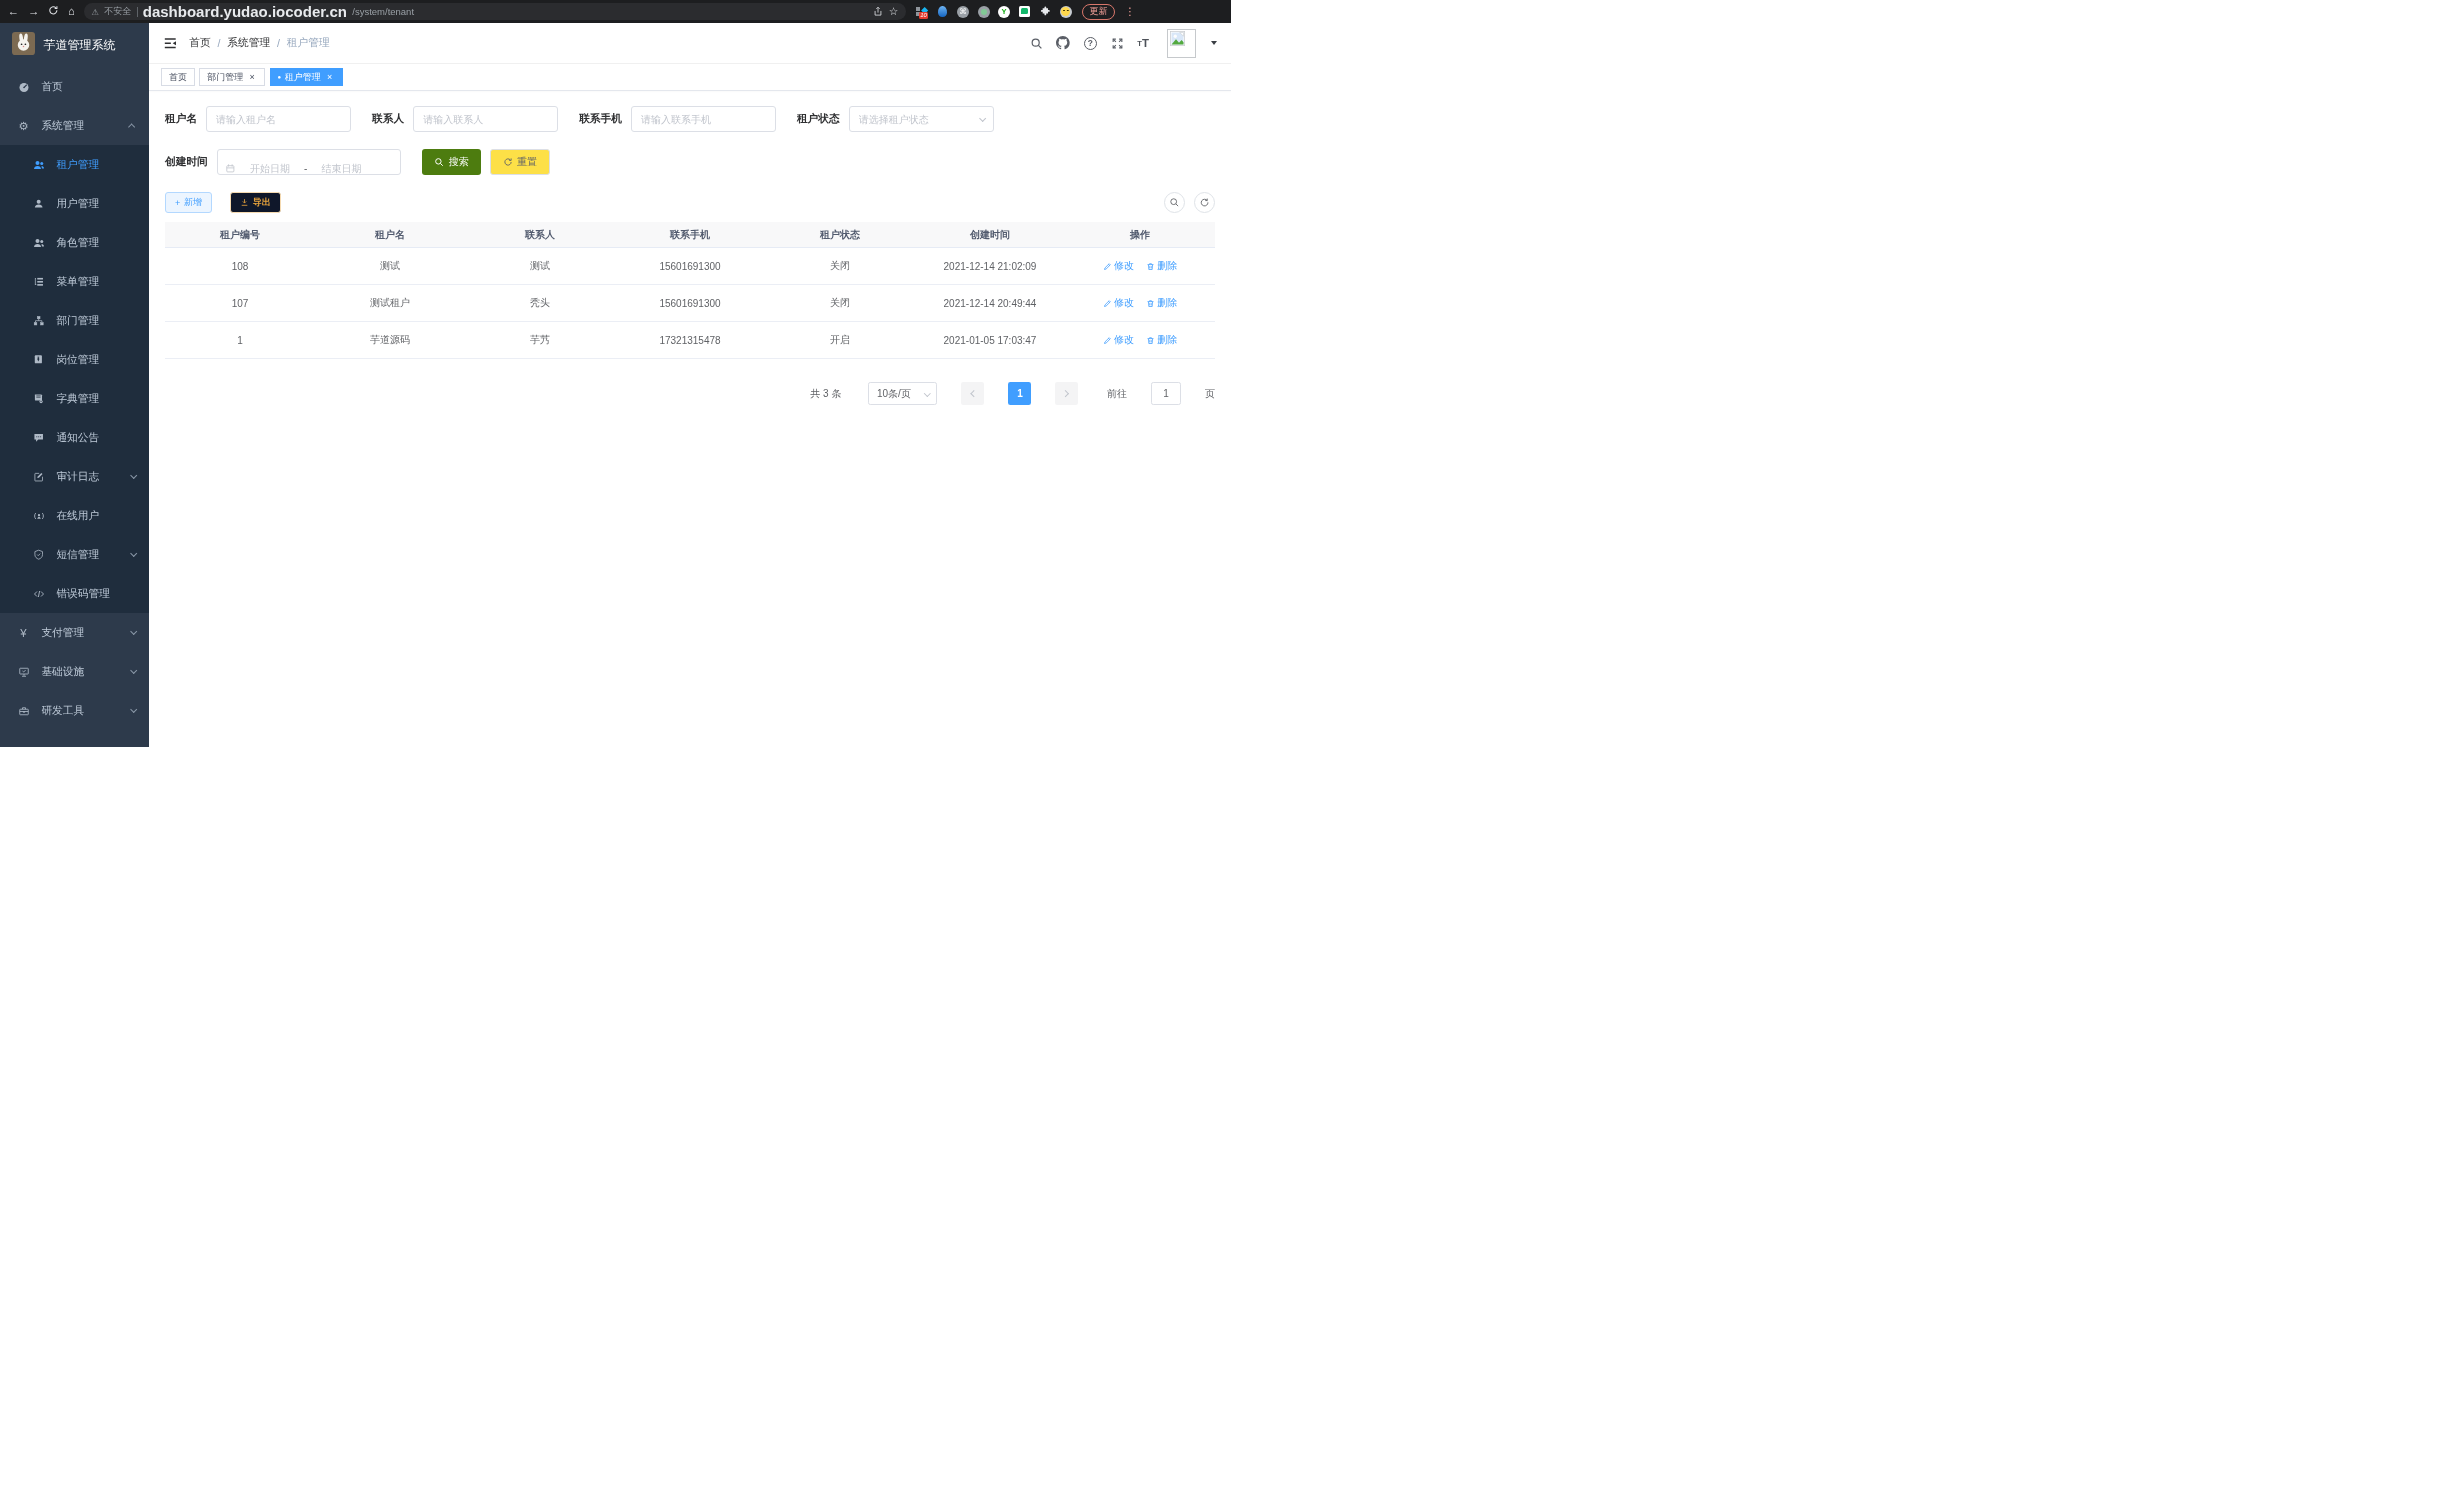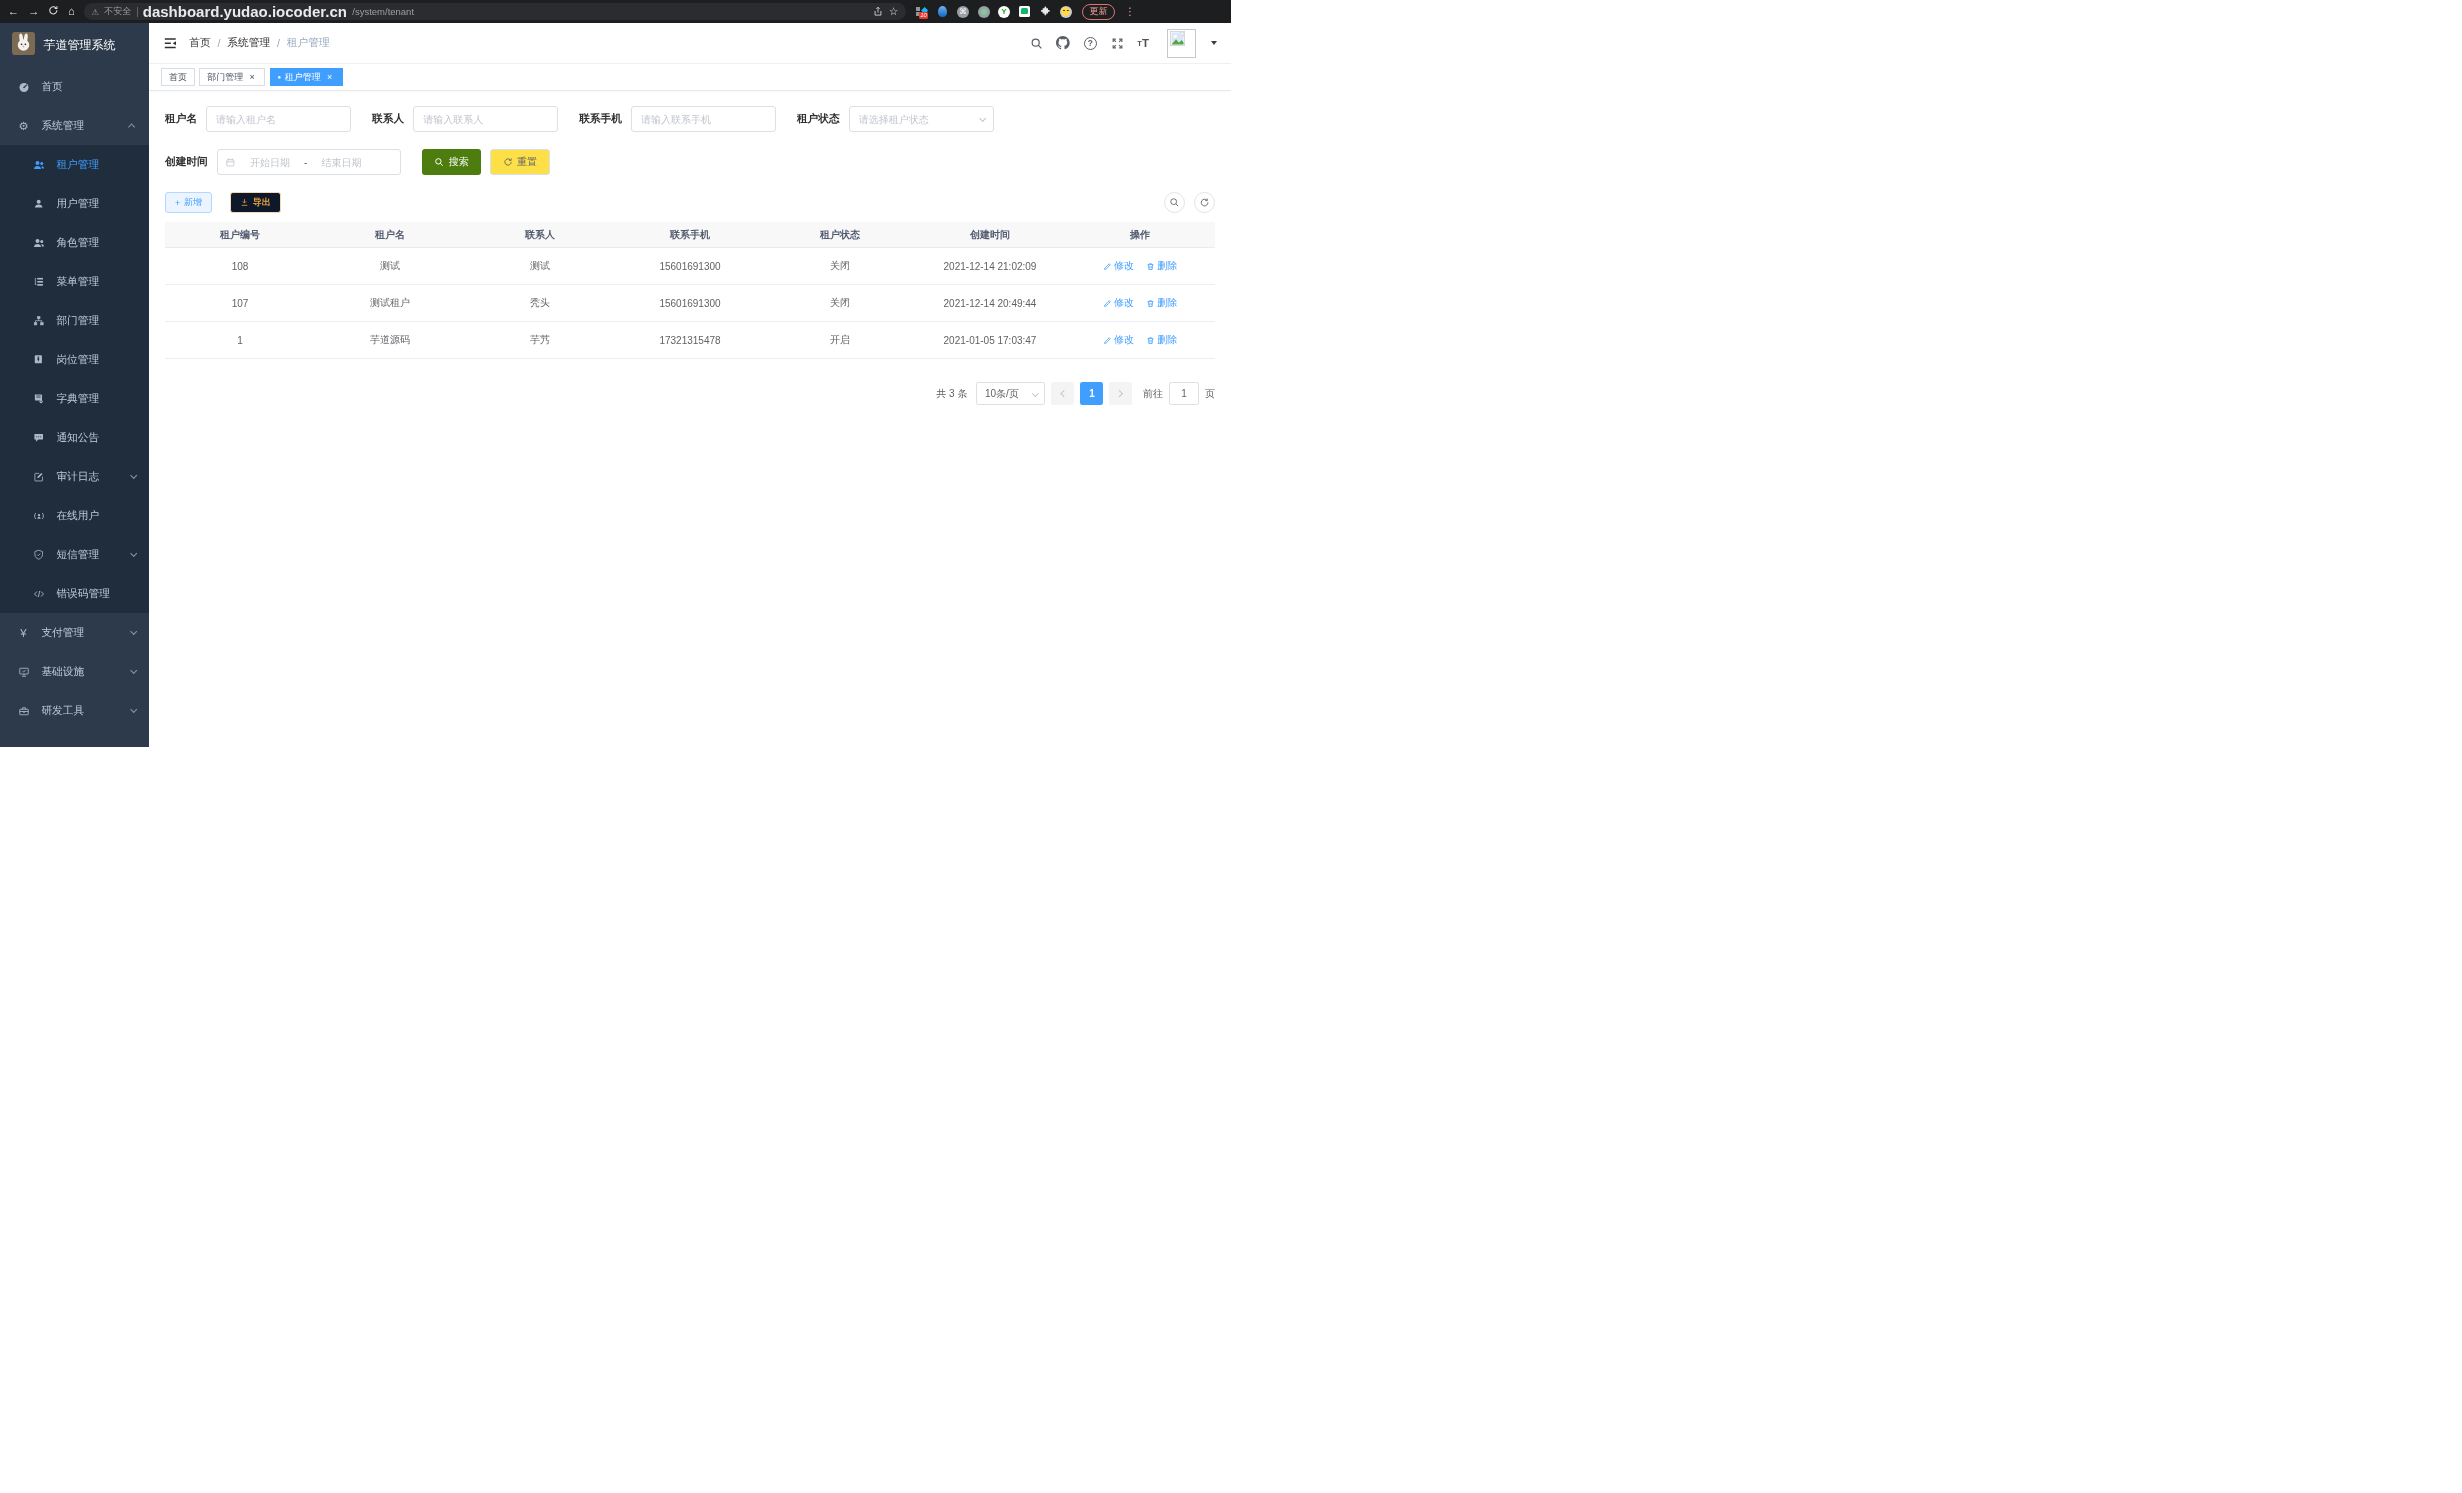--- a/index.html
+++ b/index.html
@@ -107,21 +107,21 @@
   .f-row { display:flex; align-items:center; margin-bottom:17px; }
   .f-group { display:flex; align-items:center; margin-right:21px; }
   .f-label { font-size:10.7px; font-weight:bold; color:#303133; margin-right:9px; white-space:nowrap; }
   .f-input { width:145px; height:26px; border:0.8px solid #dcdfe6; border-radius:3px; padding:0 9px;
     font-size:10px; color:#606266; outline:none; font-family:inherit; }
   .f-input::placeholder { color:#c0c4cc; }
   .sel-wrap { position:relative; }
   .sel-wrap .sel-caret { position:absolute; right:8.4px; top:10px; width:5.3px; height:5.3px;
     border-right:1px solid #c0c4cc; border-bottom:1px solid #c0c4cc; transform:rotate(45deg); pointer-events:none; }
   .date-range { width:184px; height:26px; border:0.8px solid #dcdfe6; border-radius:3px;
-    display:flex; align-items:center; padding:0 7.6px; gap:3px; }
+    display:flex; align-items:flex-end; padding:0 7.6px; gap:3px; }
   .date-range input { border:none; outline:none; width:62px; text-align:center; font-size:10px;
     color:#606266; font-family:inherit; }
   .date-range input::placeholder { color:#c0c4cc; }
   .date-range .dsep { color:#606266; font-size:10px; }
   .btn { height:26px; border-radius:3px; display:inline-flex; align-items:center; gap:4.6px;
     padding:0 11.4px; font-size:10px; cursor:pointer; border:0.8px solid transparent; }
   .btn-primary { background:#4d7c0f; color:#fff; }
   .btn-plain { background:#fde047; border-color:#dcdfe6; color:#606266; }
   .btn + .btn { margin-left:9px; }
 
@@ -141,21 +141,21 @@
     border-bottom:0.8px solid #e6ebf5; }
   .th { flex:1; text-align:center; font-size:10px; font-weight:bold; color:#515a6e; }
   .trow { display:flex; height:37px; align-items:center; border-bottom:0.8px solid #ebeef5; }
   .td { flex:1; text-align:center; font-size:10px; color:#606266; }
   .td.actions { display:flex; justify-content:center; gap:12px; }
   .lnk { color:#409eff; font-size:10px; cursor:pointer; display:inline-flex; align-items:center;
     gap:2.3px; text-decoration:none; }
 
   
   .pager { display:flex; align-items:center; justify-content:flex-end; margin-top:23px;
-    gap:6px; font-size:10px; color:#606266; }
+    gap:24px; font-size:10px; color:#606266; }
   .pg-total { margin-right:3px; }
   .pg-size { position:relative; width:69px; height:23px; border:0.8px solid #dcdfe6; border-radius:2.3px;
     display:flex; align-items:center; padding-left:7.6px; cursor:pointer; background:#fff; }
   .pg-size .sel-caret { position:absolute; right:6.9px; top:8.4px; width:4.6px; height:4.6px;
     border-right:1px solid #c0c4cc; border-bottom:1px solid #c0c4cc; transform:rotate(45deg); }
   .pg-btn { width:23px; height:23px; border-radius:2.3px; background:#f4f4f5; display:flex;
     align-items:center; justify-content:center; cursor:pointer; }
   .pg-btn .chv { width:5.3px; height:5.3px; border-right:1.2px solid #c0c4cc; border-bottom:1.2px solid #c0c4cc; }
   .pg-btn .chv.left { transform:rotate(135deg); margin-left:2.3px; }
   .pg-btn .chv.right { transform:rotate(-45deg); margin-right:2.3px; }

